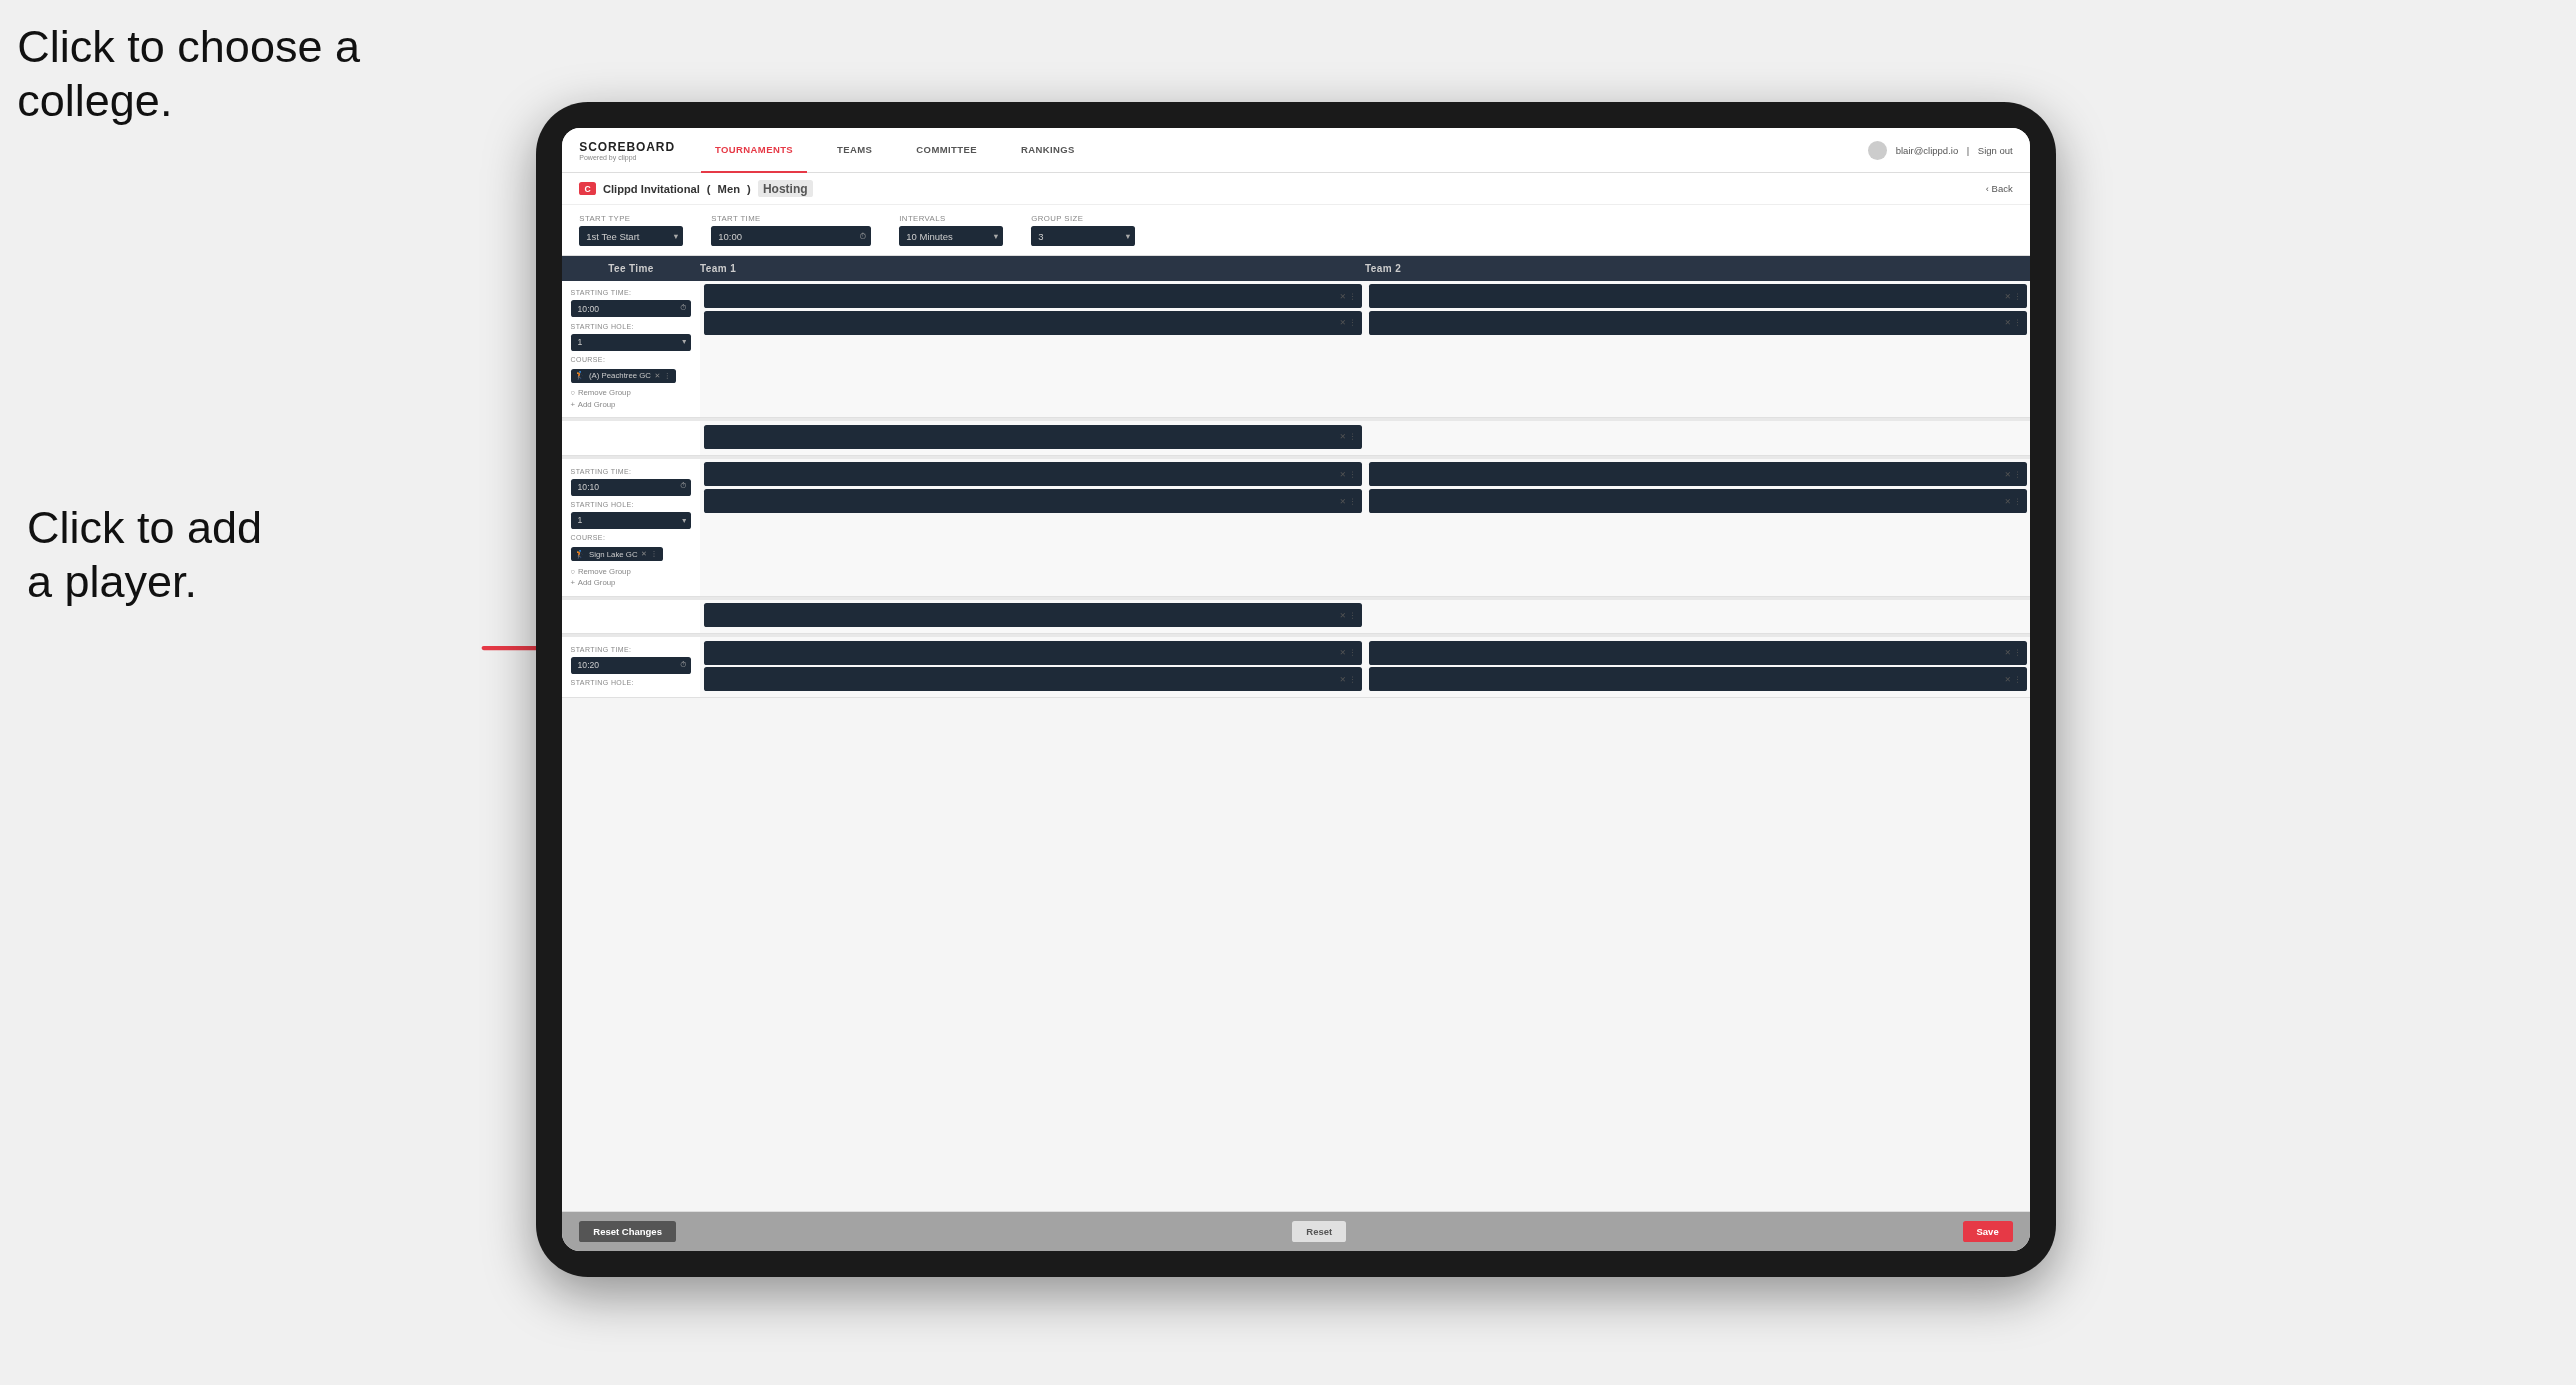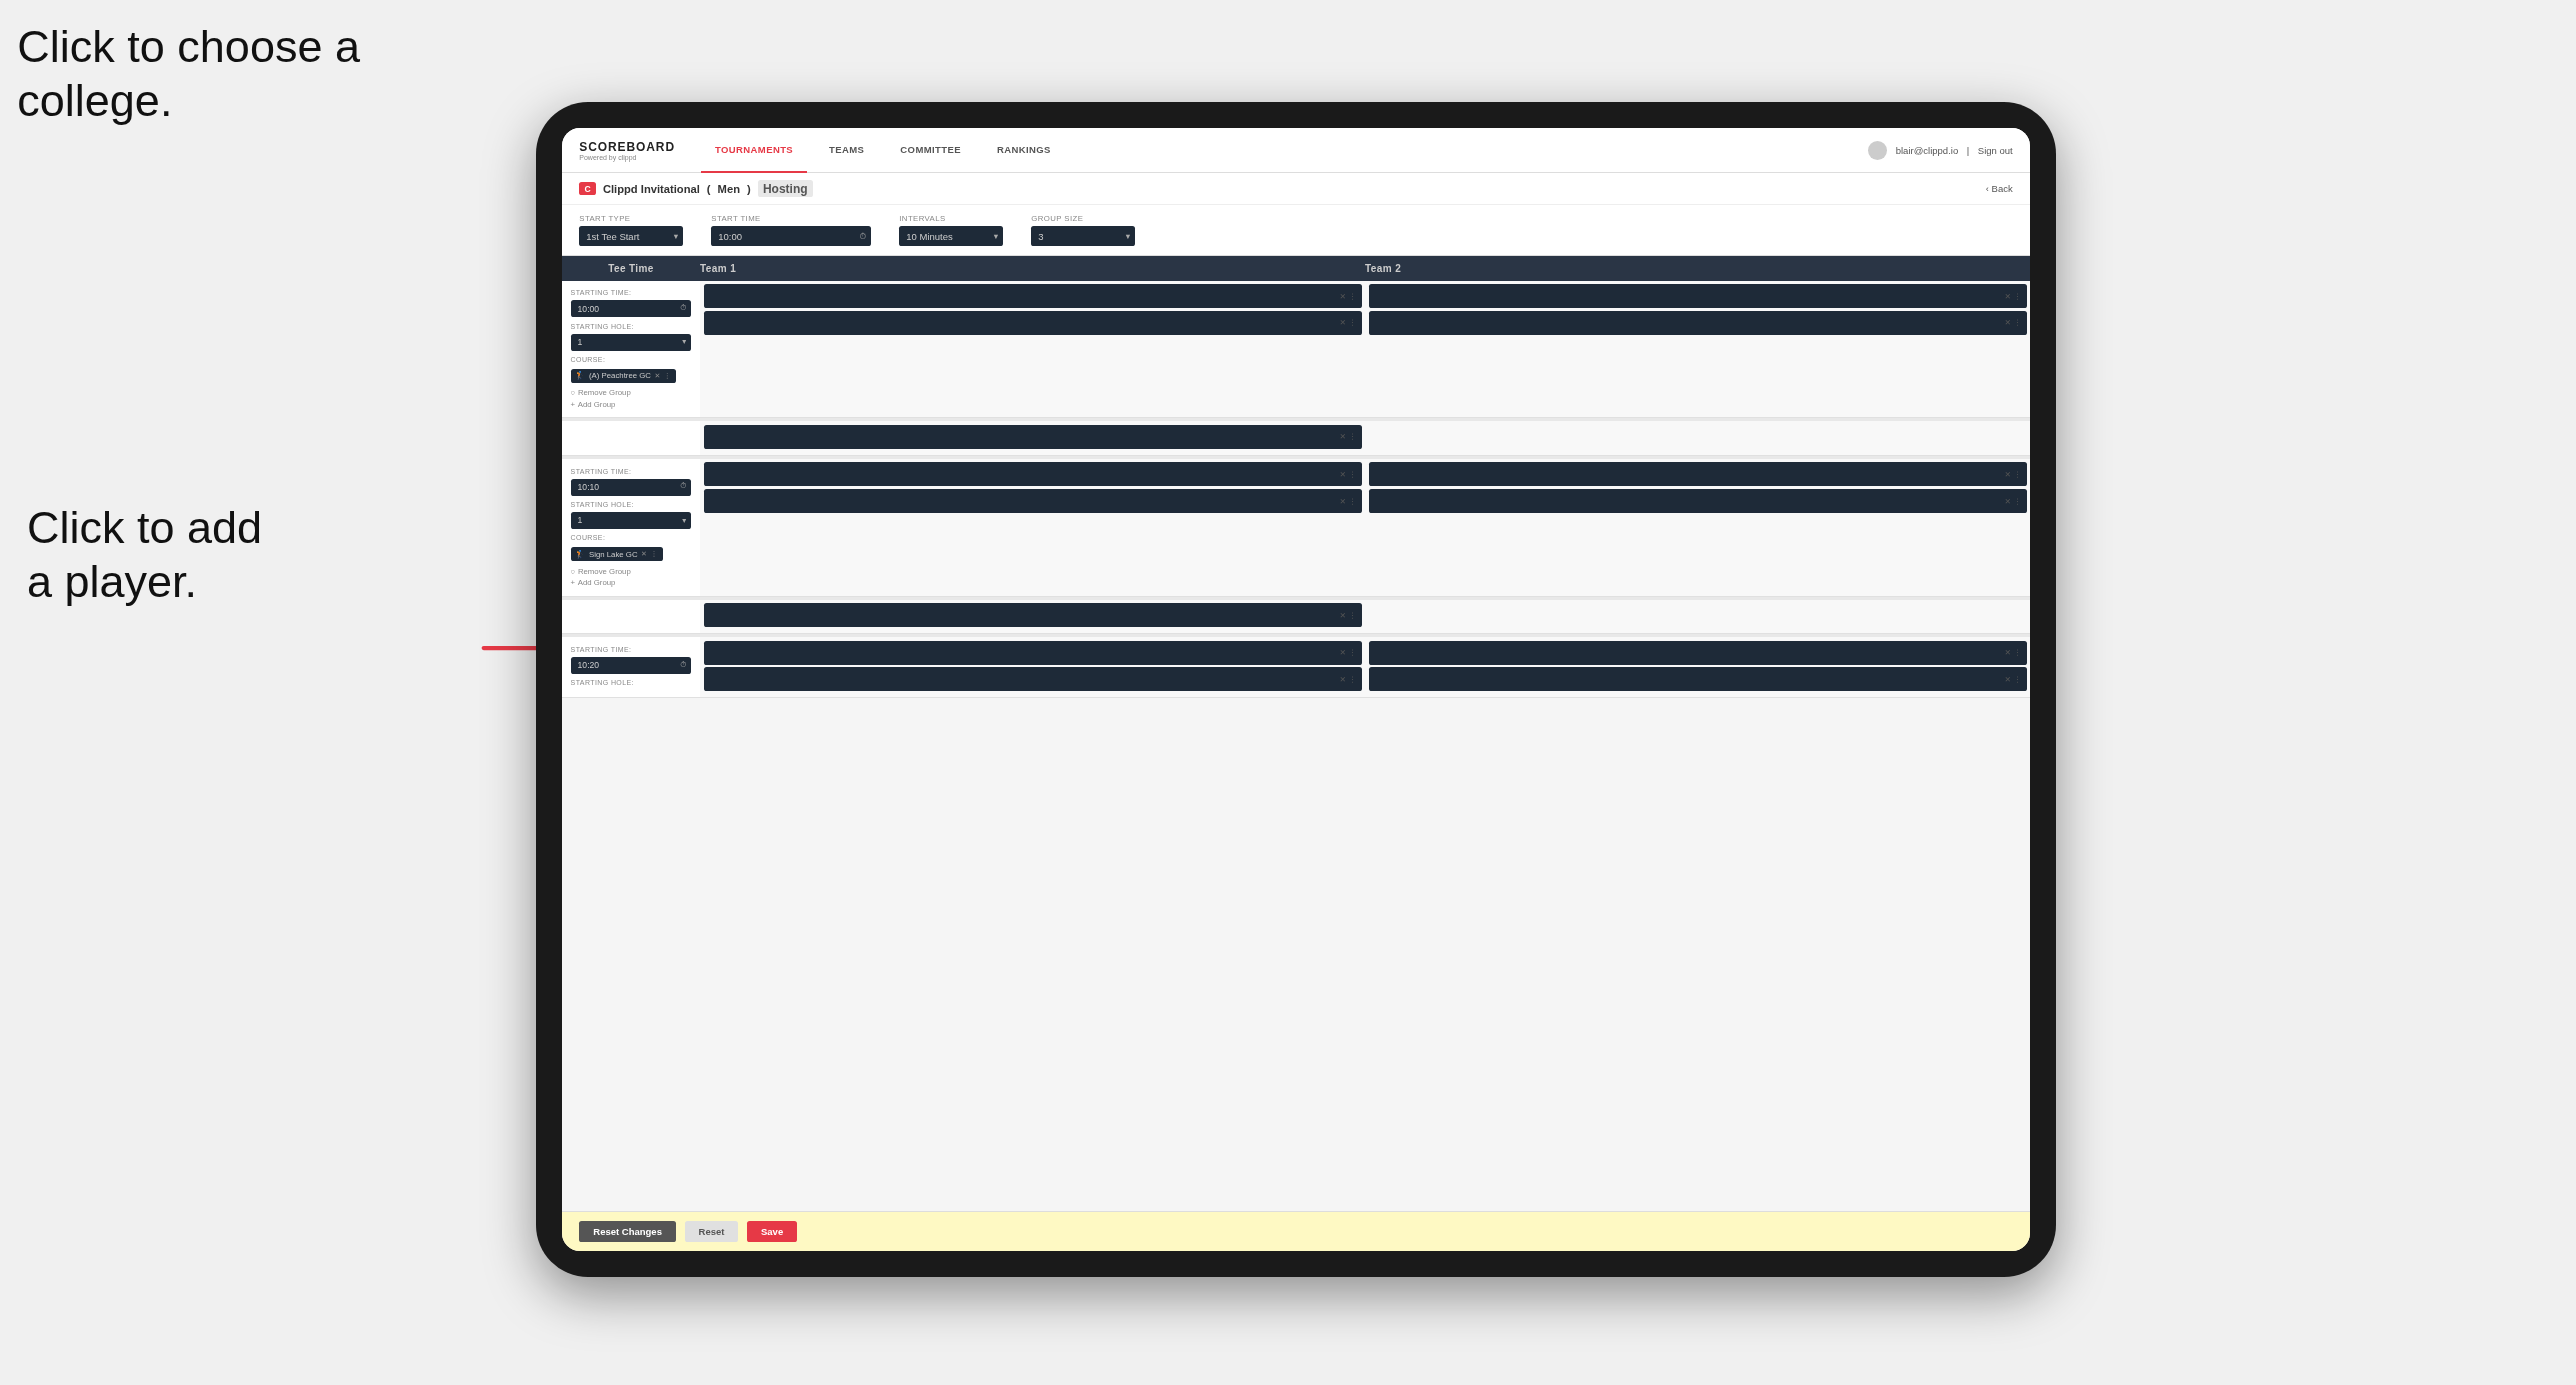--- a/index.html
+++ b/index.html
@@ -88,21 +88,21 @@
       color: #222;
     }
 
     .brand-subtitle {
       font-size: 7px;
       color: #888;
     }
 
     .nav-items {
       display: flex;
-      gap: 8px;
+      gap: 16px;
       flex: 1;
     }
 
     .nav-item {
       padding: 0 14px;
       height: 45px;
       display: flex;
       align-items: center;
       font-size: 9.5px;
       font-weight: 600;
@@ -397,24 +397,24 @@
     }
 
     .slot-icon {
       color: #555;
       font-size: 7.8px;
       cursor: pointer;
     }
 
     
     .app-footer {
-      background: #fef9c3;
+      background: #a3a3a3;
       padding: 8.6px 17.3px;
       display: flex;
-      justify-content: flex-start;
+      justify-content: space-between;
       gap: 8.6px;
       border-top: 0.9px solid #ddd;
       flex-shrink: 0;
     }
 
     .btn {
       padding: 5.2px 14px;
       border: none;
       border-radius: 2.6px;
       font-size: 9.5px;

